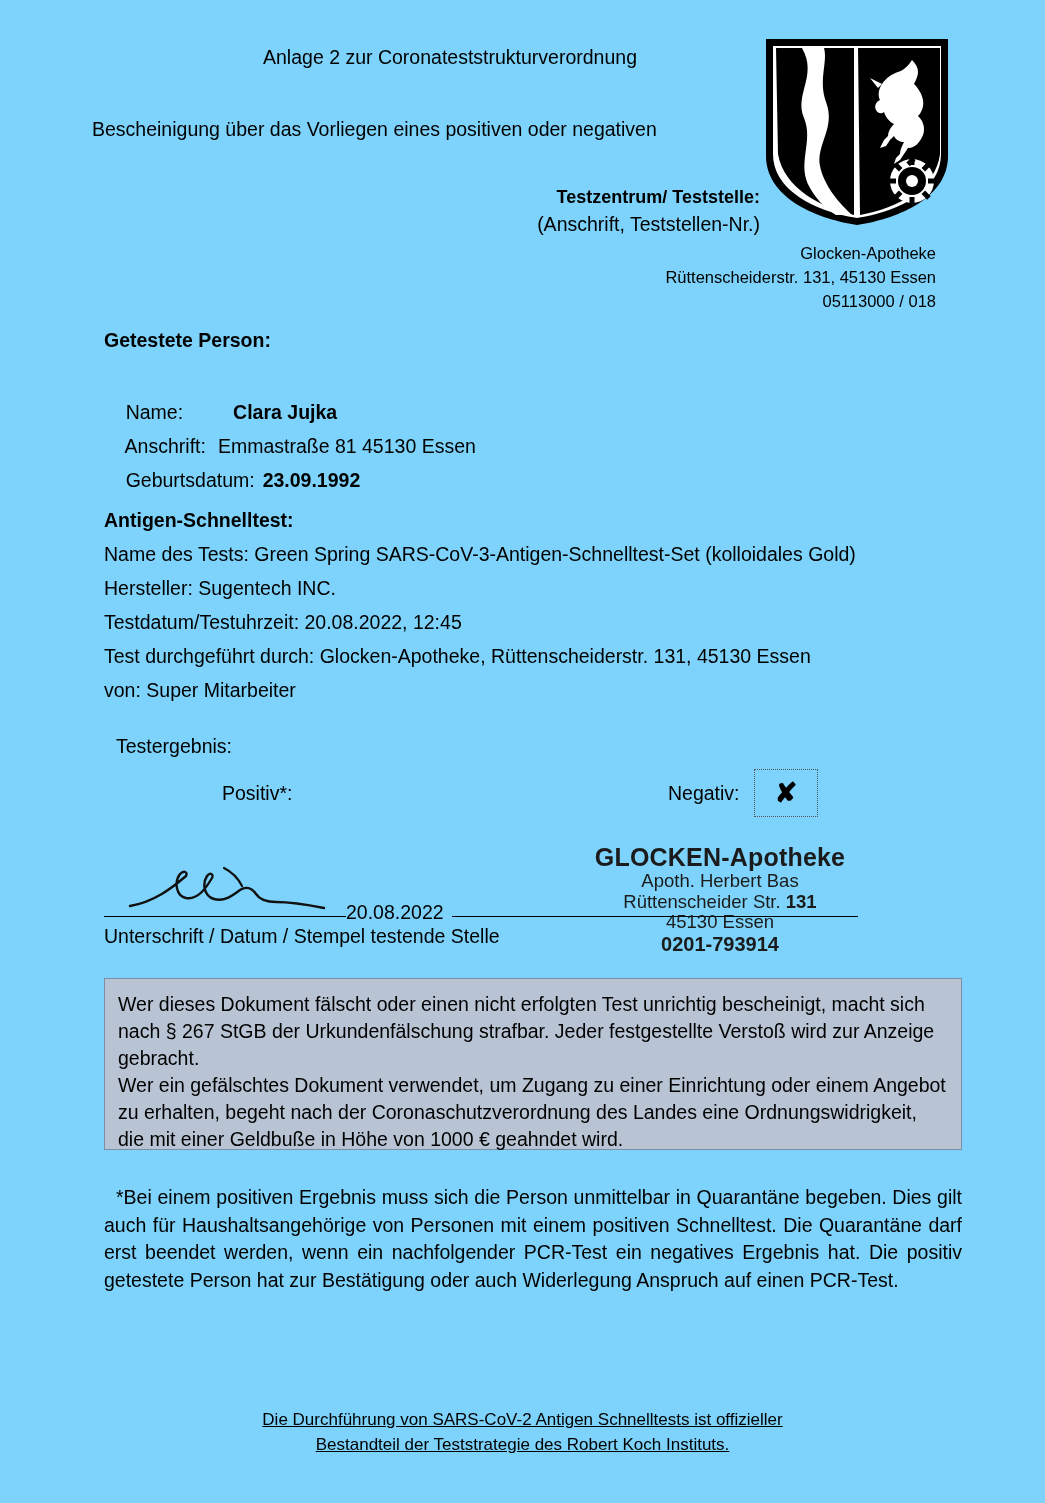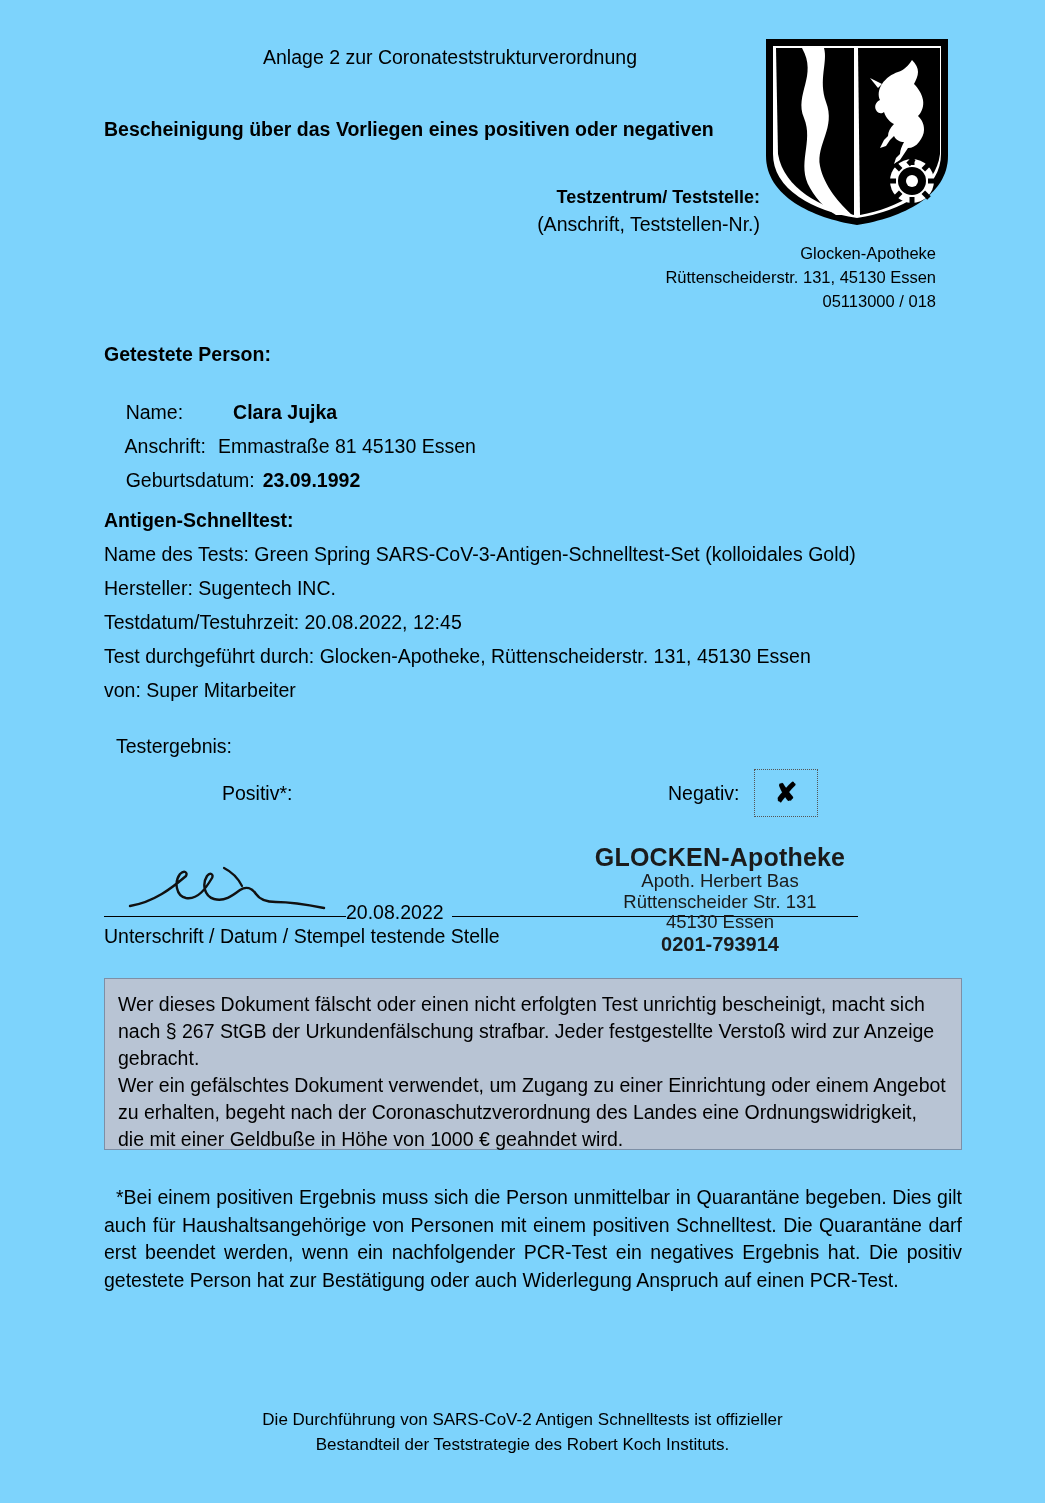--- a/index.html
+++ b/index.html
@@ -24,25 +24,25 @@
   .anlage-line {
     position: absolute;
     left: 0;
     top: 46px;
     width: 900px;
     text-align: center;
     font-size: 19.5px;
   }
   .doc-title {
     position: absolute;
-    left: 104px;
+    left: 92px;
     top: 116px;
     width: 650px;
     font-size: 19.5px;
-    font-weight: bold;
+    font-weight: normal;
     line-height: 1.35;
   }
 
   .crest {
     position: absolute;
     left: 762px;
     top: 36px;
     width: 190px;
     height: 192px;
   }
@@ -166,21 +166,21 @@
     top: 843px;
     width: 270px;
     text-align: center;
     color: #1b1b1b;
     line-height: 1.12;
   }
   .stamp .l1 { font-size: 25px; font-weight: bold; letter-spacing: .2px; }
   .stamp .l1 .thin { font-weight: bold; }
   .stamp .l2 { font-size: 18.5px; }
   .stamp .l3 { font-size: 18.5px; }
-  .stamp .l3 b { font-weight: normal; }
+  .stamp .l3 b { font-weight: bold; }
   .stamp .l4 { font-size: 18.5px; }
   .stamp .l5 { font-size: 20px; font-weight: bold; }
 
   
   .warn-box {
     position: absolute;
     left: 104px;
     top: 978px;
     width: 858px;
     height: 172px;
@@ -206,20 +206,21 @@
 
   
   .footer {
     position: absolute;
     left: 0;
     top: 1408px;
     width: 1045px;
     text-align: center;
     font-size: 17px;
     line-height: 1.45;
+    text-decoration: underline;
   }
 </style>
 </head>
 <body>
 
 <div class="page">
 
   <div class="anlage-line">Anlage 2 zur Coronateststrukturverordnung</div>
 
   <div class="doc-title">
@@ -262,21 +263,21 @@
 
   <div class="testzentrum-label">Testzentrum/ Teststelle:</div>
   <div class="testzentrum-sub">(Anschrift, Teststellen-Nr.)</div>
 
   <div class="center-lines">
     <div>Glocken-Apotheke</div>
     <div>Rüttenscheiderstr. 131, 45130 Essen</div>
     <div>05113000 / 018</div>
   </div>
 
-  <div class="sect-head" style="top:343px;">Getestete Person:</div>
+  <div class="sect-head" style="top:329px;">Getestete Person:</div>
 
   <div class="line" style="top:378px;">
     <span>Name:</span><span style="display:inline-block;width:50px;"></span><b>Clara Jujka</b>
   </div>
 
   <div class="line" style="top:412px;">
     <span>Anschrift:</span><span style="display:inline-block;width:12px;"></span><span>Emmastraße 81 45130 Essen</span>
   </div>
 
   <div class="line" style="top:446px;">

